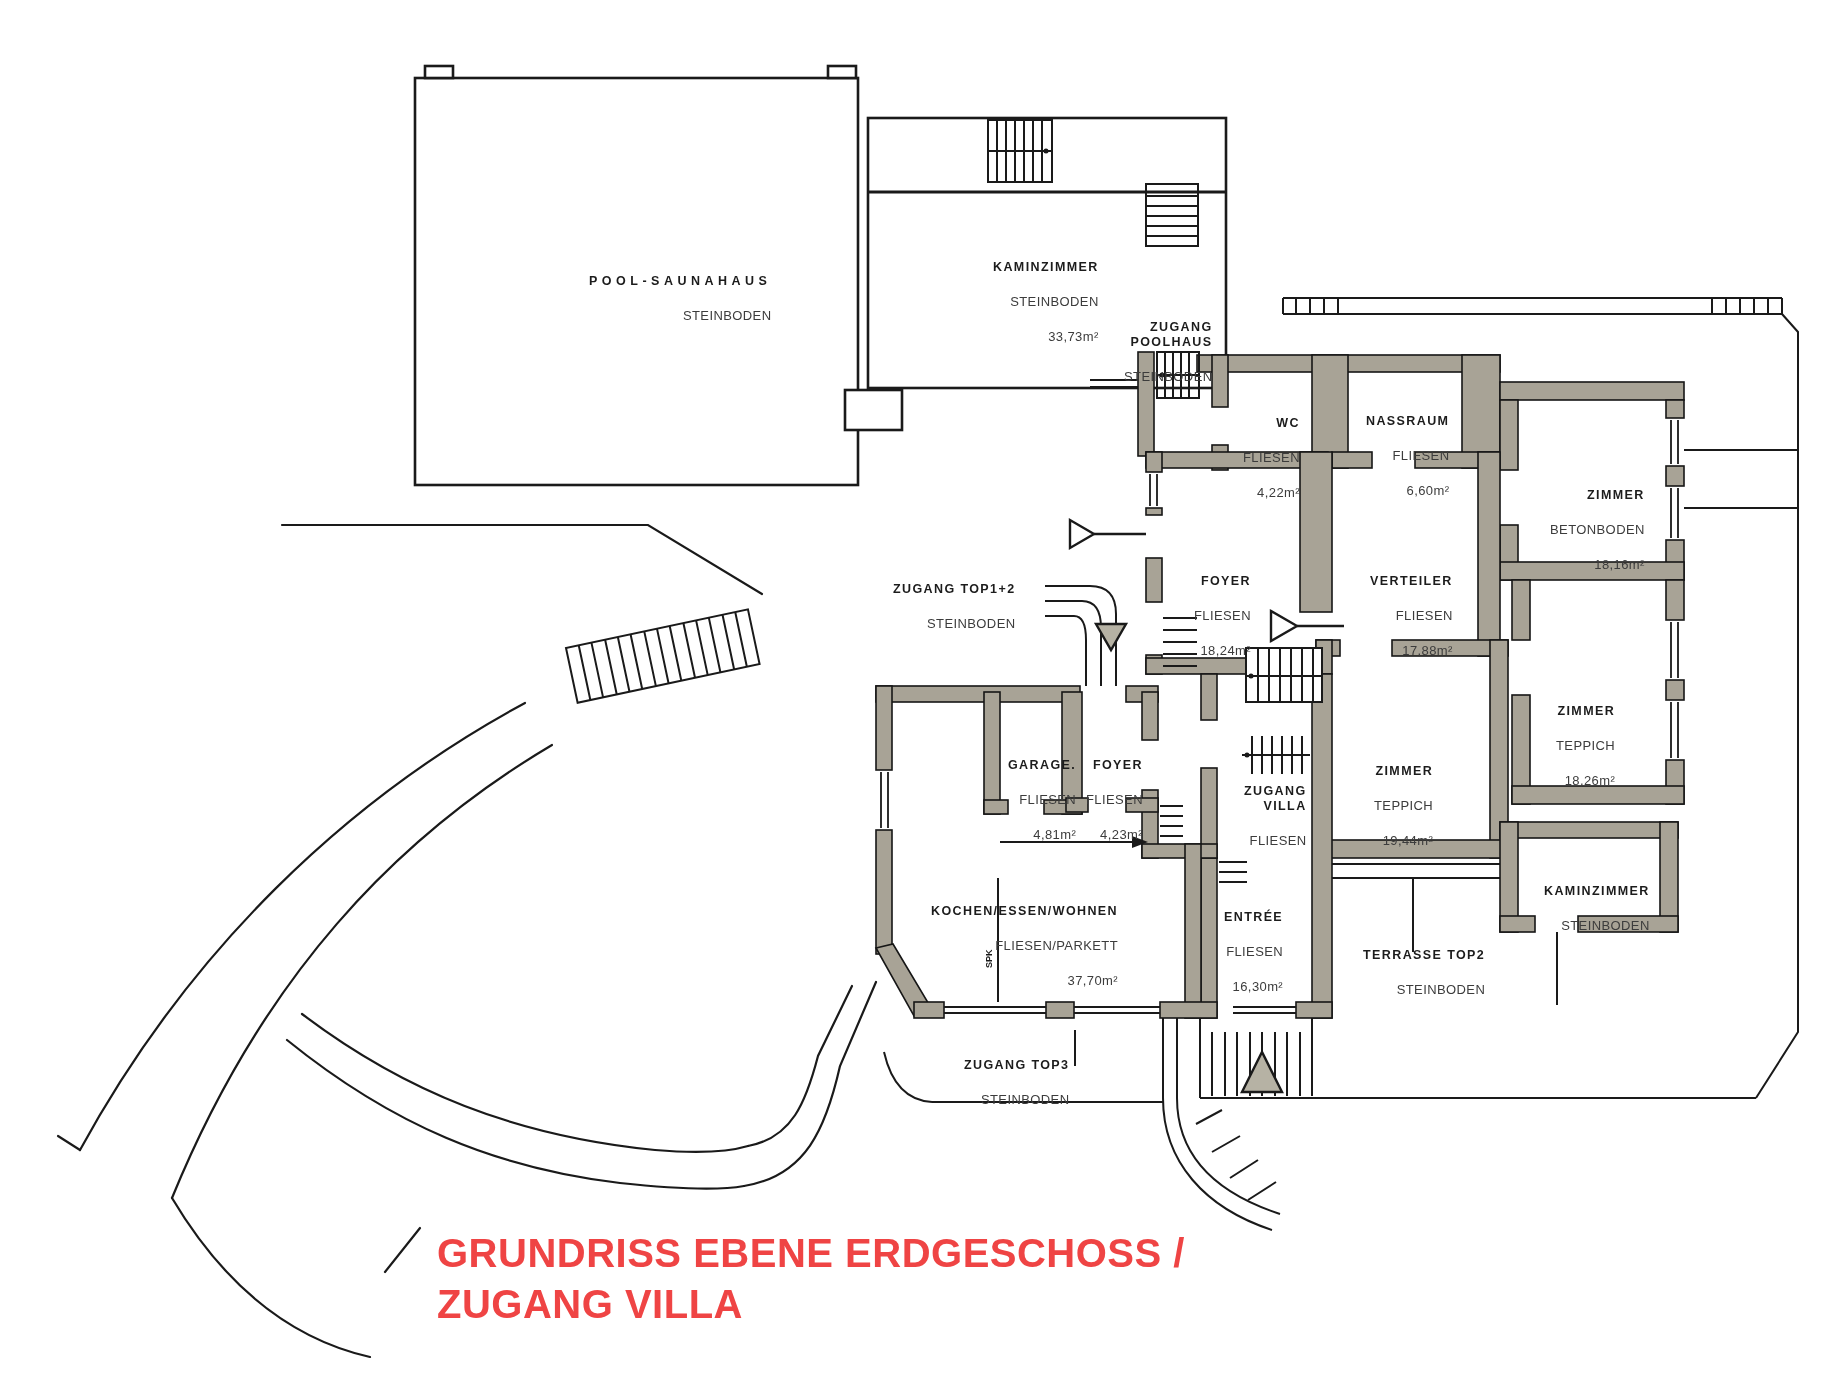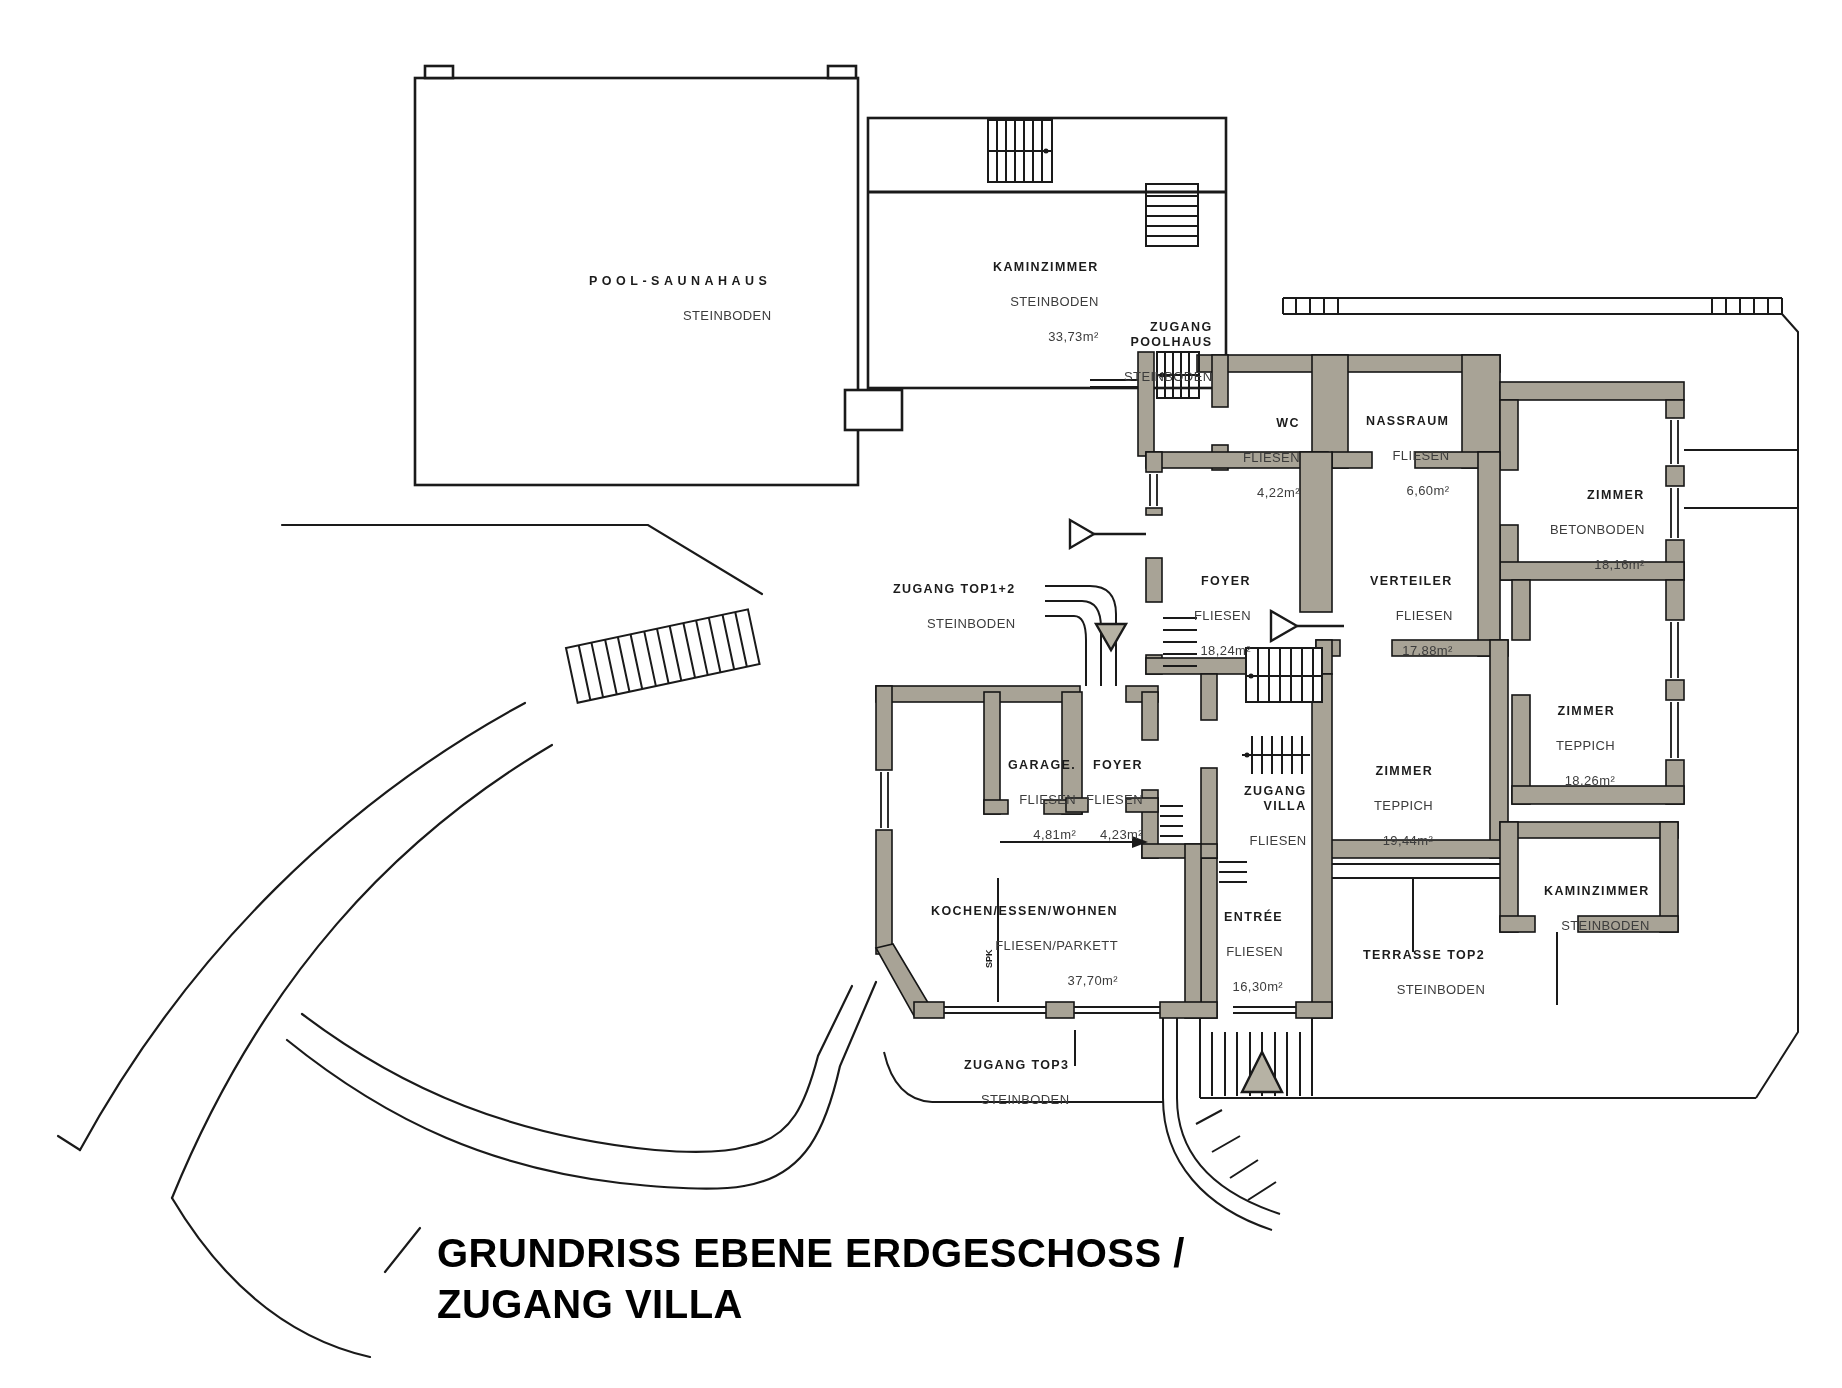--- a/index.html
+++ b/index.html
@@ -3,21 +3,21 @@
 <meta charset="utf-8">
 <style>
   html,body{margin:0;padding:0;background:#ffffff;}
   .canvas{position:relative;width:1842px;height:1388px;background:#ffffff;overflow:hidden;
           font-family:"Liberation Sans", sans-serif;}
   .plan-svg{position:absolute;left:0;top:0;}
   .room-label{position:absolute;color:#1c1c1c;white-space:pre-line;pointer-events:none;text-align:right;}
   .rname{font-weight:bold;font-size:12.5px;letter-spacing:1.4px;line-height:1.18;}
   .rname.wide{letter-spacing:4.5px;padding-left:33px;}
   .rsub{font-size:13px;color:#3c3c3c;letter-spacing:0.4px;line-height:1.32;}
-  .title-block{position:absolute;left:437px;top:1228px;color:#000000;
+  .title-block{position:absolute;left:437px;top:1228px;color:#ef4444;
                font-weight:bold;font-size:40px;letter-spacing:0.5px;line-height:1.27;}
 </style>
 </head>
 <body>
 
 <div class="canvas">
 
   <svg class="plan-svg" width="1842" height="1388" viewBox="0 0 1842 1388">
 
     <g stroke="#1a1a1a" stroke-width="2.2" fill="none" stroke-linecap="round">

